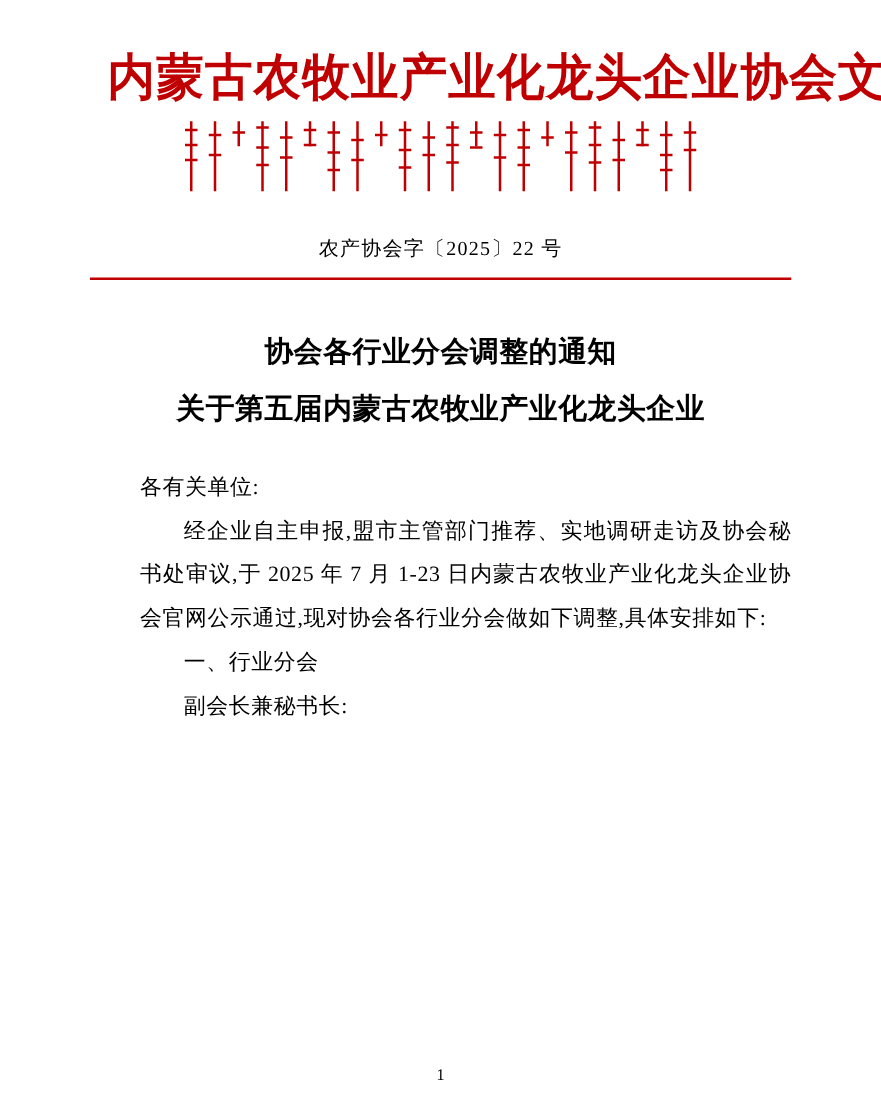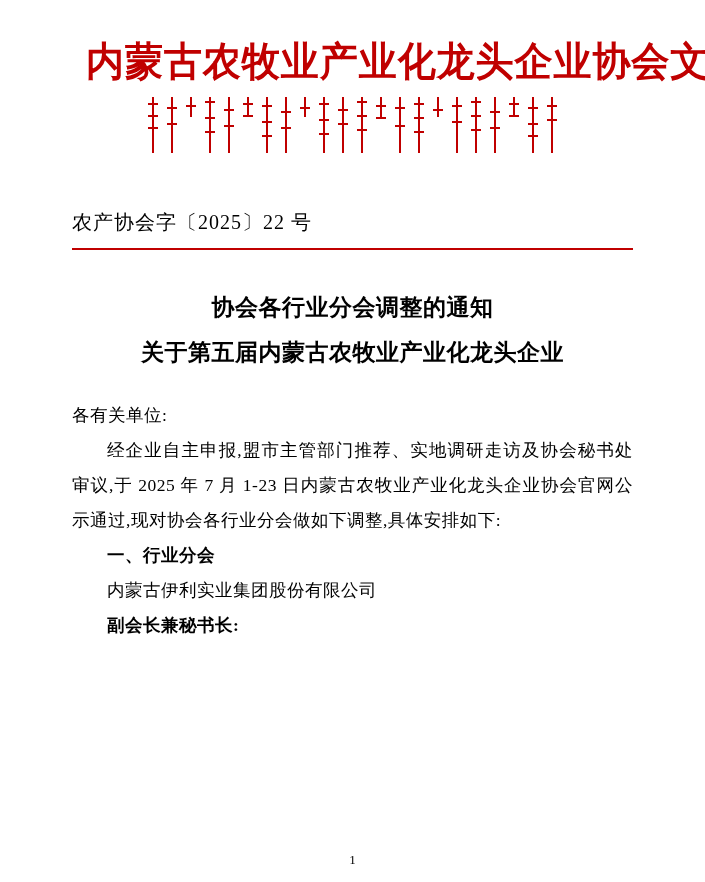--- a/index.html
+++ b/index.html
@@ -66,24 +66,24 @@
     width: 10px;
     height: 2px;
     background: #c00000;
     display: block;
   }
   .mong-col.short i { bottom: 40%; }
   .mong-col.short { height: 60%; }
 
   
   .docnum {
-    text-align: left;
-    font-size: 20px;
+    text-align: center;
+    font-size: 16px;
     letter-spacing: 1px;
-    margin-top: 56px;
+    margin-top: 36px;
     font-family: "Liberation Serif", "DejaVu Serif", serif;
   }
   .red-rule {
     margin-top: 12px;
     height: 2px;
     background: #c00000;
     width: 100%;
   }
 
   
@@ -96,23 +96,24 @@
     letter-spacing: 0.5px;
   }
 
   
   .body-text {
     margin-top: 22px;
     font-size: 17.5px;
     line-height: 2.0;
     letter-spacing: 0.5px;
     text-align: justify;
+    margin-left: 40px;
   }
   .p-indent { text-indent: 2em; }
-  .p-bold { font-weight: bold; }
+  .p-bold { font-weight: normal; }
   .p-sub-indent { text-indent: 2em; }
 
   
   .page-number {
     position: absolute;
     bottom: 14px;
     left: 0;
     right: 0;
     text-align: center;
     font-size: 13px;
@@ -250,18 +251,17 @@
 
   <div class="doc-title">
     <div>协会各行业分会调整的通知</div>
     <div>关于第五届内蒙古农牧业产业化龙头企业</div>
   </div>
 
   <div class="body-text">
     <div>各有关单位:</div>
     <div class="p-indent">经企业自主申报,盟市主管部门推荐、实地调研走访及协会秘书处审议,于 2025 年 7 月 1-23 日内蒙古农牧业产业化龙头企业协会官网公示通过,现对协会各行业分会做如下调整,具体安排如下:</div>
     <div class="p-indent p-bold">一、行业分会</div>
-    <div class="p-sub-indent">内蒙古伊利实业集团股份有限公司</div>
     <div class="p-sub-indent p-bold">副会长兼秘书长:</div>
   </div>
 
   <div class="page-number">1</div>
 </div>
 
 </body></html>

